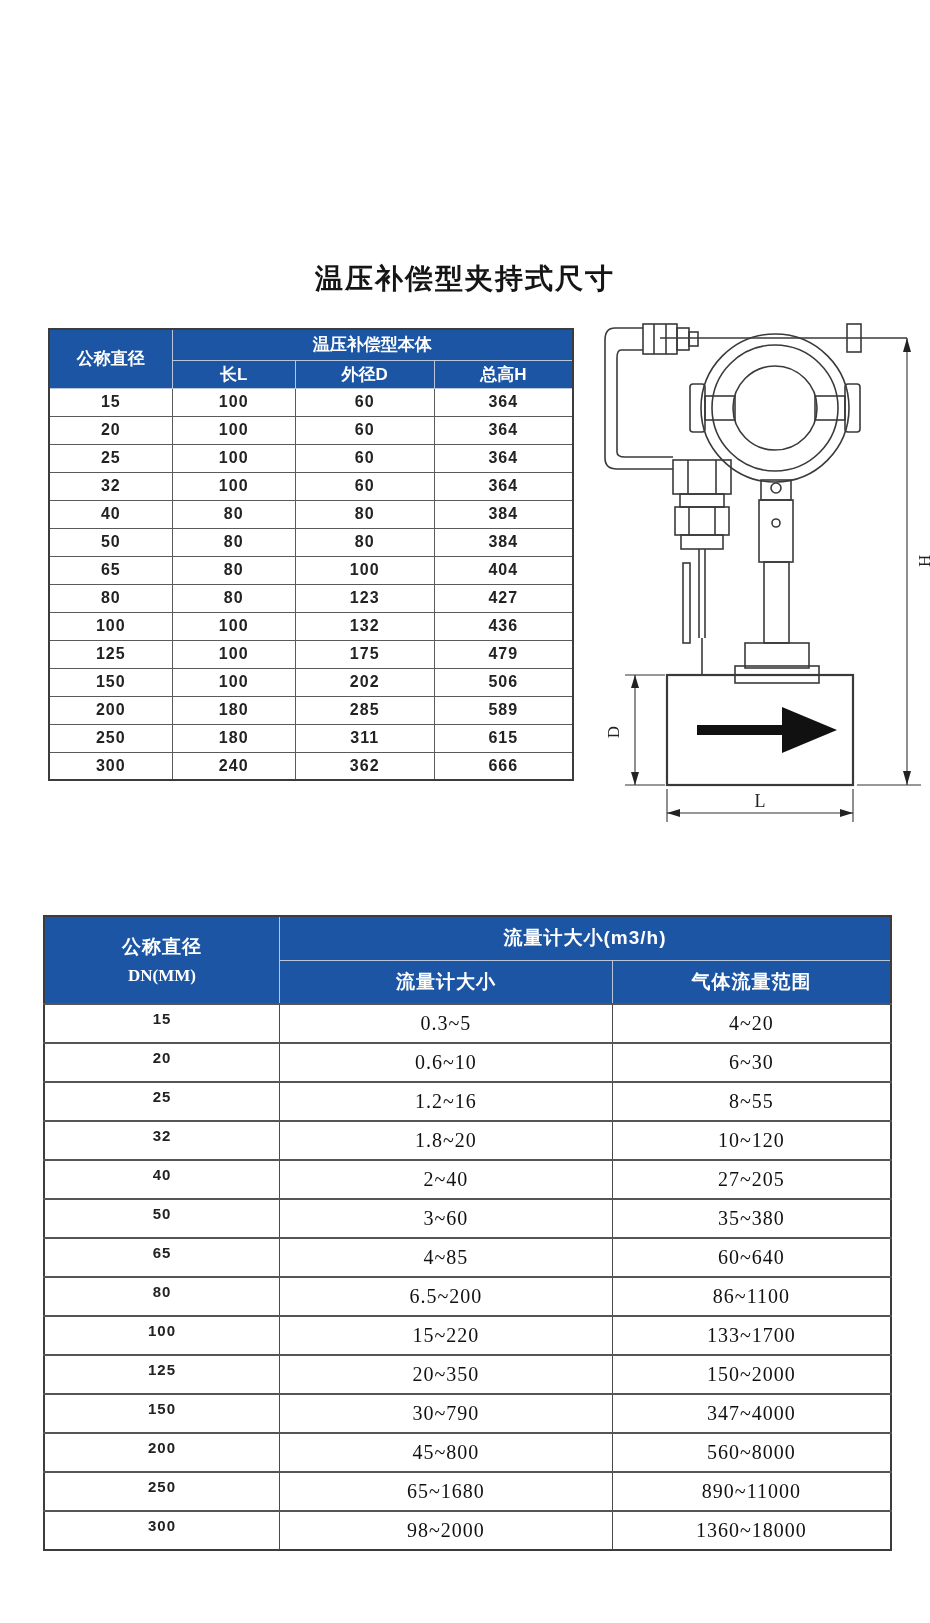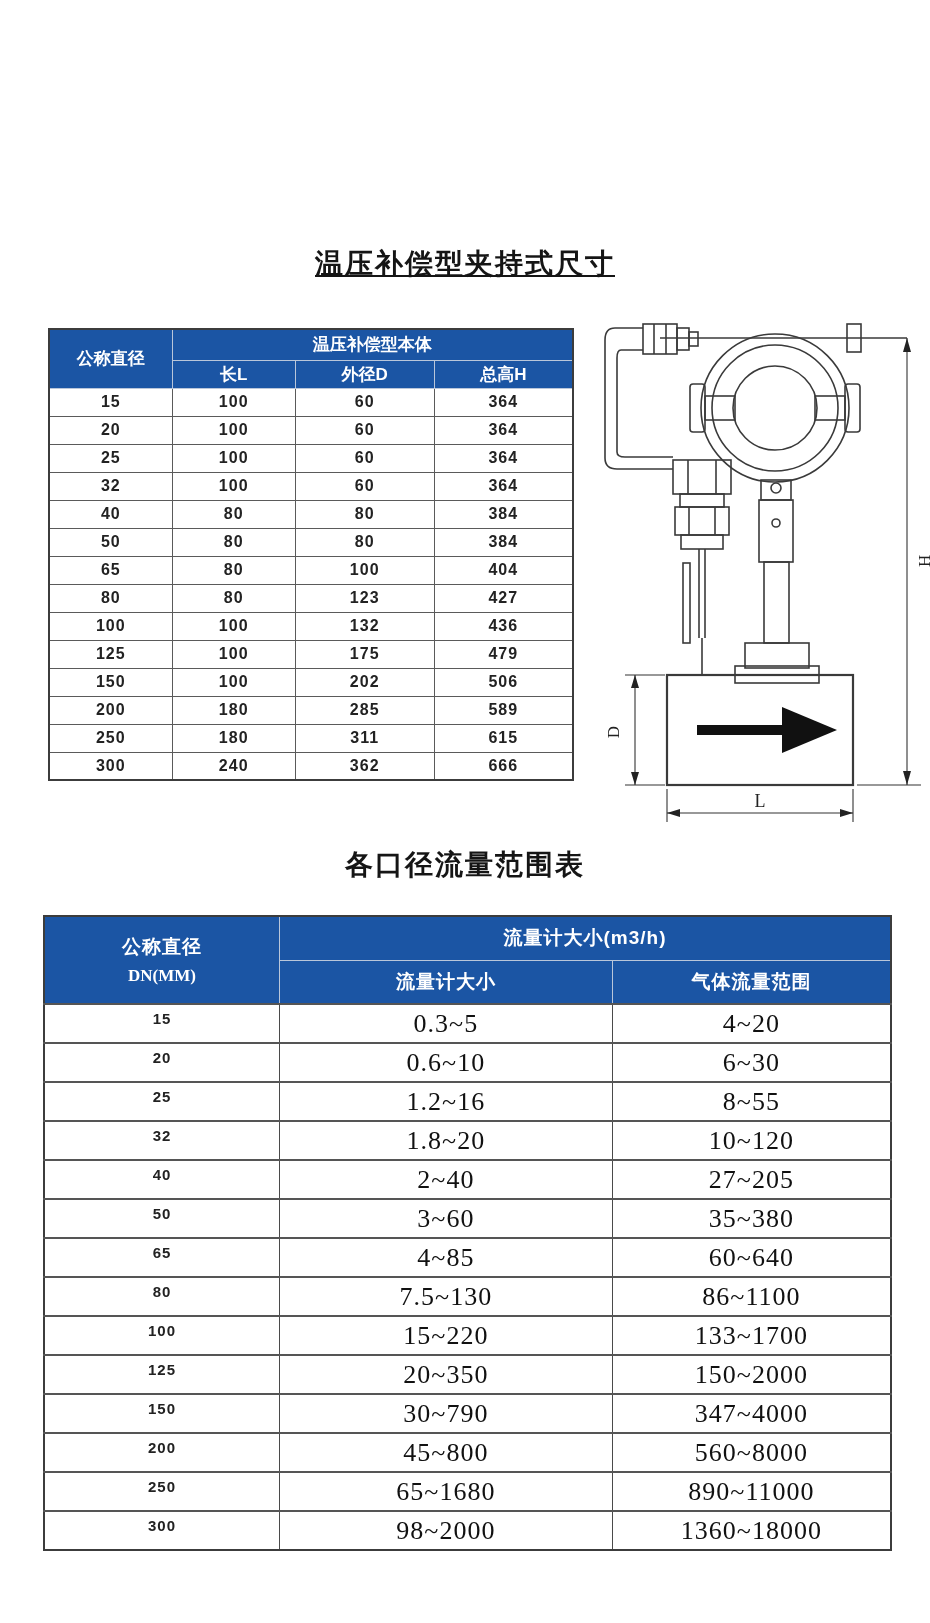--- a/index.html
+++ b/index.html
@@ -41,21 +41,21 @@
   .phone-icon{position:absolute;left:16px;top:26px;width:72px;height:72px;}
   .phone-lines{position:absolute;left:96px;top:22px;width:208px;text-align:center;}
   .phone-label{font-size:25px;font-weight:bold;color:#2b2b2b;letter-spacing:1px;}
   .phone-number{margin-top:9px;font-size:32px;font-weight:bold;color:var(--orange);letter-spacing:0;}
 
   
   .sec-title{
     position:absolute;left:0;width:930px;text-align:center;
     font-size:28px;font-weight:bold;color:#151515;letter-spacing:2px;
   }
-  .sec-title.t1{top:245px;text-decoration:underline;}
+  .sec-title.t1{top:260px;}
   .sec-title.t2{top:846px;}
 
   
   .dim-table{
     position:absolute;left:48px;top:328px;width:526px;
     border-collapse:collapse;table-layout:fixed;
     border:2px solid #3c3c3c;
   }
   .dim-table col.c1{width:23.5%;} .dim-table col.c2{width:23.5%;}
   .dim-table col.c3{width:26.5%;} .dim-table col.c4{width:26.5%;}
@@ -89,21 +89,21 @@
   .flow-table th .dn-sub{font-size:17px;font-weight:bold;margin-top:6px;letter-spacing:0;font-family:Liberation Serif, serif;}
   .flow-table td{
     border:1px solid #4a4a4a;border-top:2px solid #555;background:#fff;
     text-align:center;height:39px;
   }
   .flow-table td.dn-cell{
     vertical-align:top;padding-top:5px;font-size:15px;font-weight:bold;color:#222;letter-spacing:1px;
   }
   .flow-table td.range-cell{
     vertical-align:middle;font-family:"Liberation Serif","DejaVu Serif",serif;
-    font-size:26px;color:#111;letter-spacing:1px;
+    font-size:20px;color:#111;letter-spacing:1px;
   }
 </style>
 </head>
 <body>
 
 <div class="page">
 
 
   <div class="sec-title t1">温压补偿型夹持式尺寸</div>
 
@@ -274,21 +274,20 @@
         <polygon points="268,505 255,501 255,509"></polygon>
         <polygon points="322,30 318,44 326,44"></polygon>
         <polygon points="322,477 318,463 326,463"></polygon>
       </g>
       <text x="34" y="424" font-size="17" fill="#222" text-anchor="middle" transform="rotate(-90 34 424)">D</text>
       <text x="175" y="499" font-size="18" fill="#222" text-anchor="middle">L</text>
       <text x="334" y="253" font-size="17" fill="#222" text-anchor="middle" transform="rotate(90 334 253)">H</text>
     </svg>
   </div>
 
-  <div class="sec-title t2">各口径流量范围表</div>
 
   <table class="flow-table">
     <colgroup>
         <col class="c1">
         <col class="c2">
         <col class="c3">
       </colgroup>
     <thead>
       <tr>
         <th rowspan="2">
@@ -333,21 +332,21 @@
           <td class="range-cell">3~60</td>
           <td class="range-cell">35~380</td>
         </tr>
         <tr>
           <td class="dn-cell">65</td>
           <td class="range-cell">4~85</td>
           <td class="range-cell">60~640</td>
         </tr>
         <tr>
           <td class="dn-cell">80</td>
-          <td class="range-cell">7.5~130</td>
+          <td class="range-cell">6.5~200</td>
           <td class="range-cell">86~1100</td>
         </tr>
         <tr>
           <td class="dn-cell">100</td>
           <td class="range-cell">15~220</td>
           <td class="range-cell">133~1700</td>
         </tr>
         <tr>
           <td class="dn-cell">125</td>
           <td class="range-cell">20~350</td>

